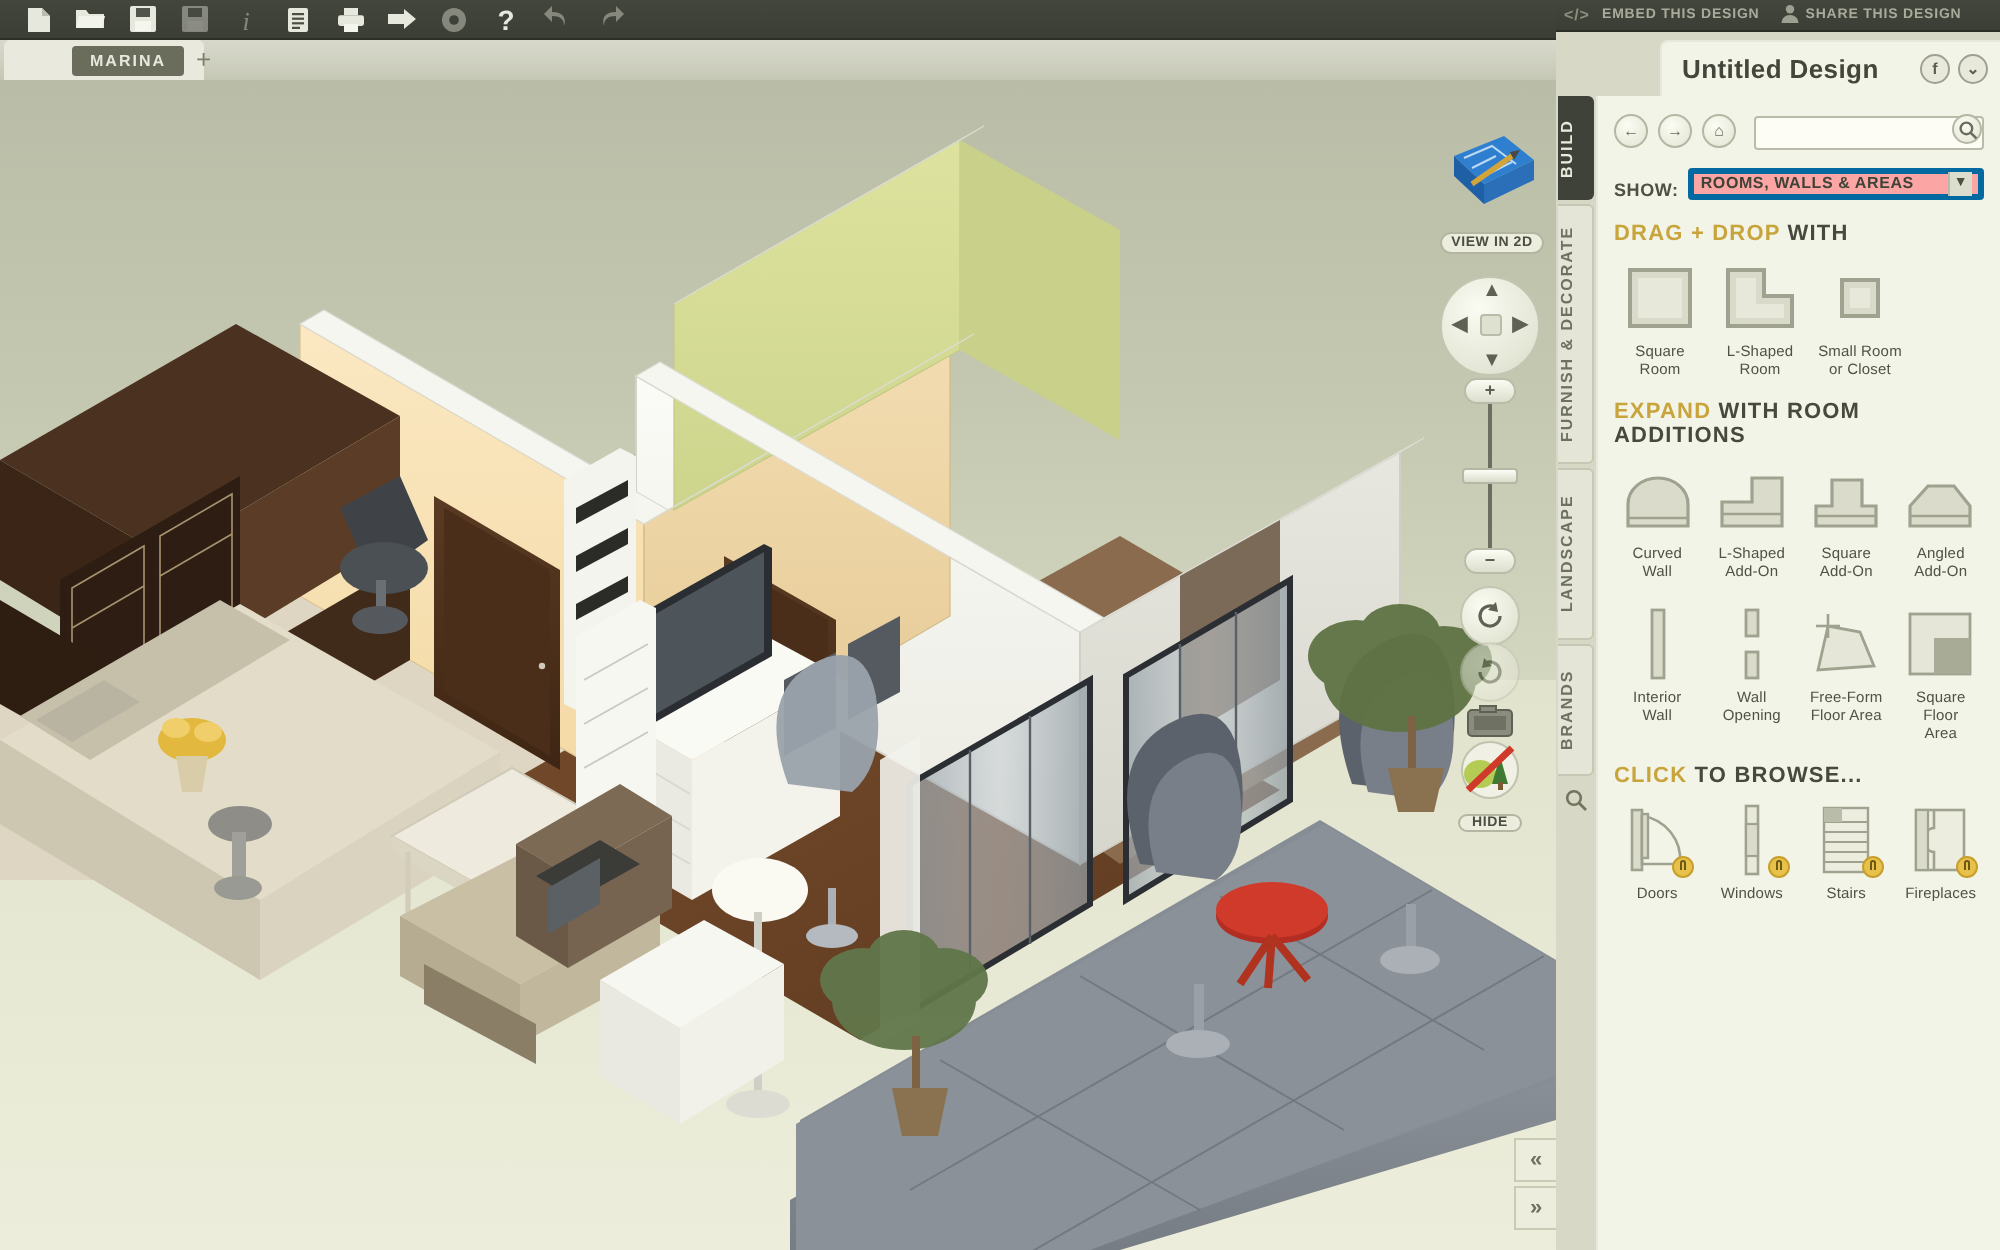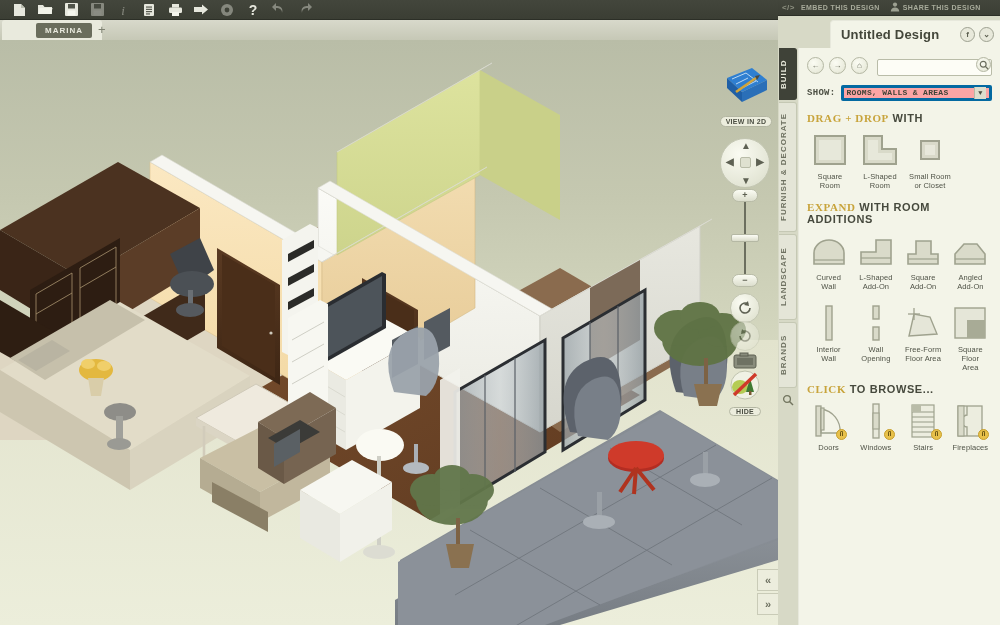--- a/index.html
+++ b/index.html
@@ -201,40 +201,40 @@
     width:100%; height:17px; border:1px solid #b9bca8; background:#fdfdf6;
     border-radius:2px; font-size:9px; padding:0 20px 0 4px; color:#4a4d40;
     font-family:"Liberation Sans", sans-serif;
   }
   .searchwrap .sic {
     position:absolute; right:1px; top:1px; width:15px; height:15px; border-radius:50%;
     border:1px solid #b4b7a3; background:radial-gradient(circle at 38% 32%,#fbfcf3,#e2e4d2);
     color:#6a6d5d; font-size:8px; display:flex; align-items:center; justify-content:center;
     cursor:pointer;
   }
-  .showrow { display:flex; align-items:center; gap:5px; margin-top:9px;font-family:Liberation Mono, monospace; }
+  .showrow { display:flex; align-items:flex-end; gap:5px; margin-top:9px; }
   .showlbl { font-size:9px; font-weight:bold; color:#4d5044; letter-spacing:.3px; }
   .showsel {
     flex:1; height:16px; border:3px solid #0369a1; background:#fca5a5;
     border-radius:2px; display:flex; align-items:center; padding:0 3px;
     font-size:8px; font-weight:bold; color:#3f4236; letter-spacing:.3px;
     cursor:pointer;
   }
   .showsel .car {
     margin-left:auto; width:12px; height:12px; background:#dcdecd;
     border-left:1px solid #b7baa6; display:flex; align-items:center;
     justify-content:center; font-size:7px; color:#4c4f42;
   }
 
   .sect { margin-top: 11px; }
   .sect h2 {
     font-size:11px; font-weight:bold; color:#46493d; letter-spacing:.6px;
     margin-bottom: 5px;
   }
-  .sect h2 em { font-style:normal; color:#c8a43c;font-family:Liberation Serif, serif; }
+  .sect h2 em { font-style:normal; color:#c8a43c; }
   .items { display:flex; gap:4px; }
   .item { width:46px; text-align:center; cursor:pointer; }
   .item .gfx {
     height:42px; display:flex; align-items:center; justify-content:center;
     position:relative;
   }
   .item .cap {
     font-size:7.5px; color:#4f5246; line-height:9px; margin-top:1px;
     letter-spacing:.1px;
   }

